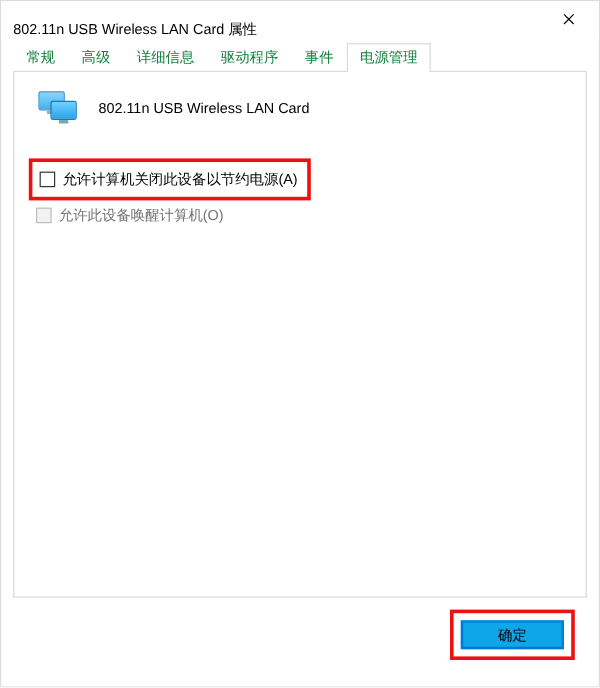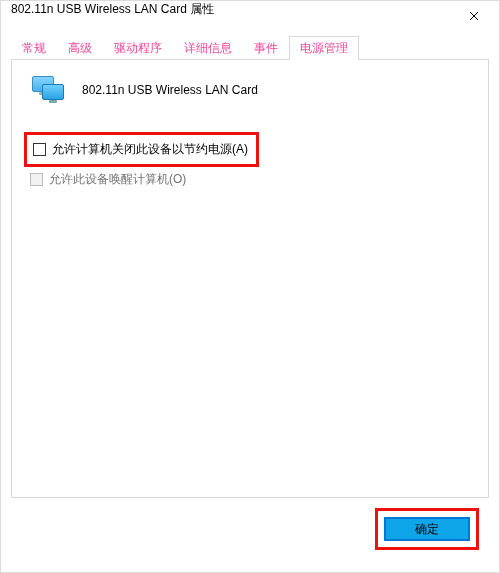--- a/index.html
+++ b/index.html
@@ -18,21 +18,21 @@
     width: 500px;
     height: 573px;
     border: 1px solid #dcdcdc;
     background: #fff;
     display: flex;
     flex-direction: column;
   }
   .titlebar {
     height: 32px;
     display: flex;
-    align-items: flex-start;
+    align-items: flex-end;
     padding: 0 2px 0 10px;
     font-size: 12px;
     color: #000;
     background: #fff;
   }
   .titlebar .title { flex: 1; }
   .titlebar .close {
     width: 46px;
     height: 32px;
     display: flex;
@@ -50,21 +50,21 @@
   .tabs {
     display: flex;
     align-items: flex-end;
     height: 23px;
     border-bottom: 1px solid #d9d9d9;
     position: relative;
   }
   .tab {
     padding: 3px 10px 3px 10px;
     font-size: 12px;
-    color: #ec4899;
+    color: #15803d;
     border: 1px solid transparent;
     border-bottom: none;
     position: relative;
     top: 1px;
     background: transparent;
   }
   .tab.active {
     border-color: #d9d9d9;
     background: #fff;
   }
@@ -177,22 +177,22 @@
           </svg>
       </span>
     </div>
   </div>
 
   <div class="content">
 
     <div class="tabs">
       <div class="tab"><span>常规</span></div>
       <div class="tab"><span>高级</span></div>
+      <div class="tab"><span>详细信息</span></div>
       <div class="tab"><span>驱动程序</span></div>
-      <div class="tab"><span>详细信息</span></div>
       <div class="tab"><span>事件</span></div>
       <div class="tab active"><span>电源管理</span></div>
     </div>
 
     <div class="tabpanel">
 
       <div class="device-row">
         <div class="device-icon">
           <div class="mon back"></div>
           <div class="mon front"></div>

